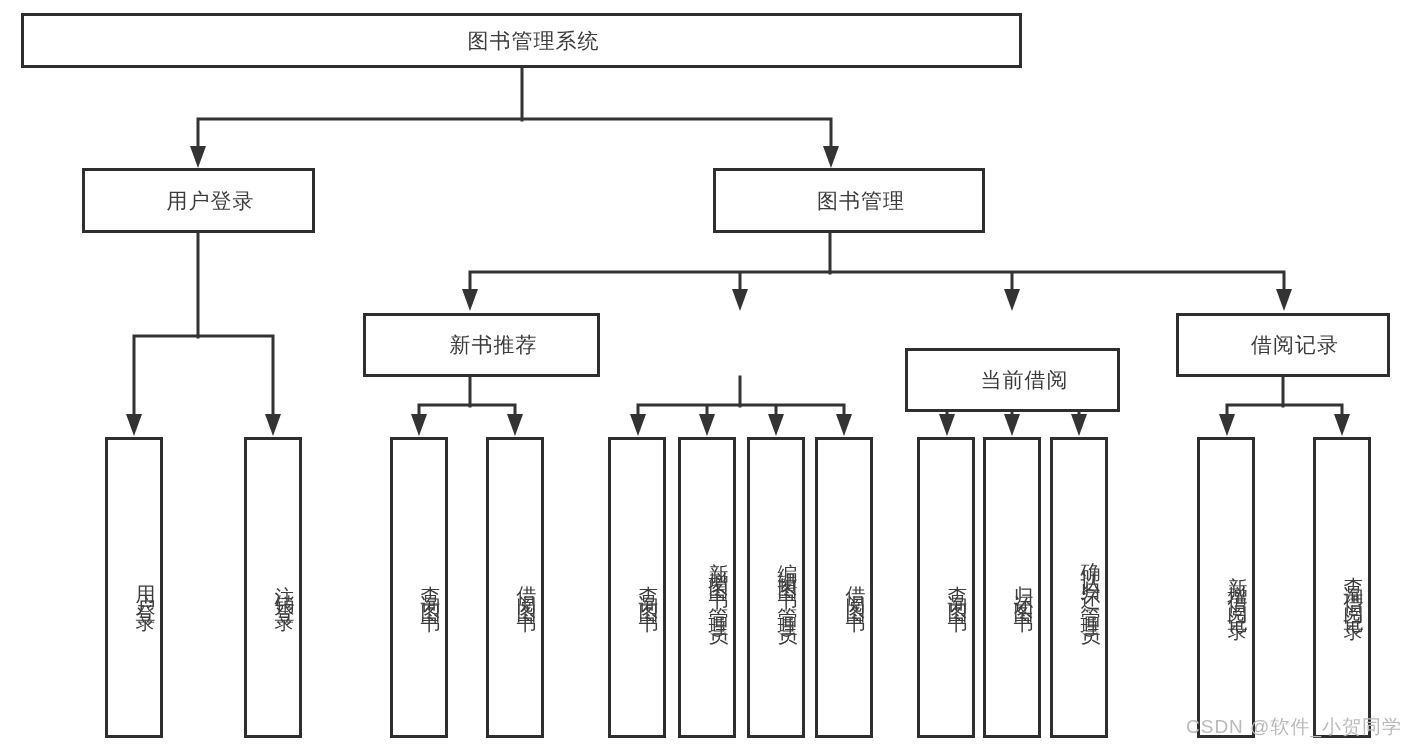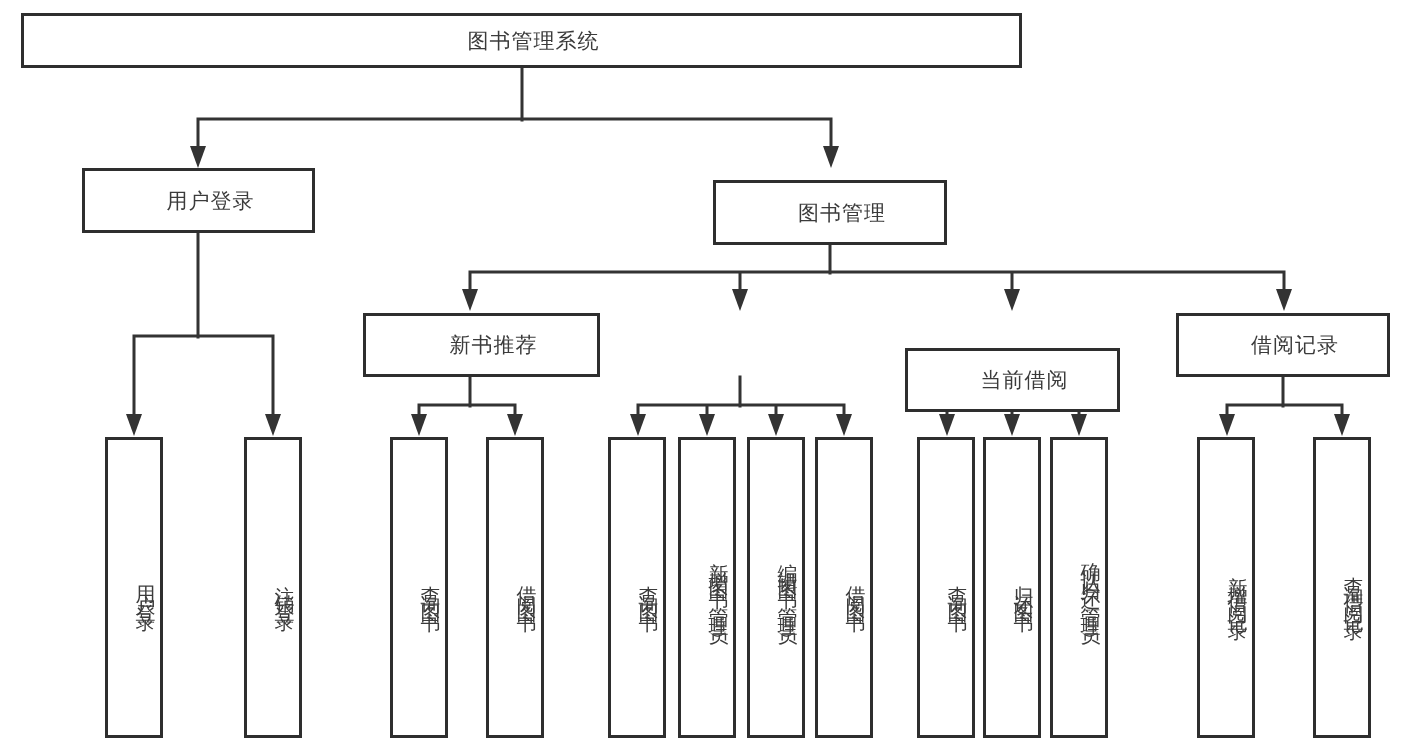--- a/index.html
+++ b/index.html
@@ -91,21 +91,21 @@
     <polygon points="1334,414 1350,414 1342,436" fill="#333333"></polygon>
   </svg>
 
   <div class="box hbox" style="left:21px; top:13px; width:1001px; height:55px;">
     <span>图书管理系统</span>
   </div>
 
   <div class="box hbox" style="left:82px; top:168px; width:233px; height:65px;">
     <span>用户登录</span>
   </div>
-  <div class="box hbox" style="left:713px; top:168px; width:234px; height:65px;margin-top:12px;">
+  <div class="box hbox" style="left:713px; top:168px; width:272px; height:65px;">
     <span>图书管理</span>
   </div>
 
   <div class="box hbox" style="left:363px; top:313px; width:237px; height:64px;">
     <span>新书推荐</span>
   </div>
   <div class="box hbox" style="left:905px; top:313px; width:215px; height:64px;margin-top:35px;">
     <span>当前借阅</span>
   </div>
   <div class="box hbox" style="left:1176px; top:313px; width:214px; height:64px;">
@@ -149,14 +149,15 @@
     <span>确认归还（管理员）</span>
   </div>
 
   <div class="box vbox" style="left:1197px; top:437px; width:58px; height:301px;">
     <span>新增借阅记录</span>
   </div>
   <div class="box vbox" style="left:1313px; top:437px; width:58px; height:301px;">
     <span>查询借阅记录</span>
   </div>
 
+  <div class="watermark">CSDN @软件_小贺同学</div>
 
 </div>
 
 </body></html>

